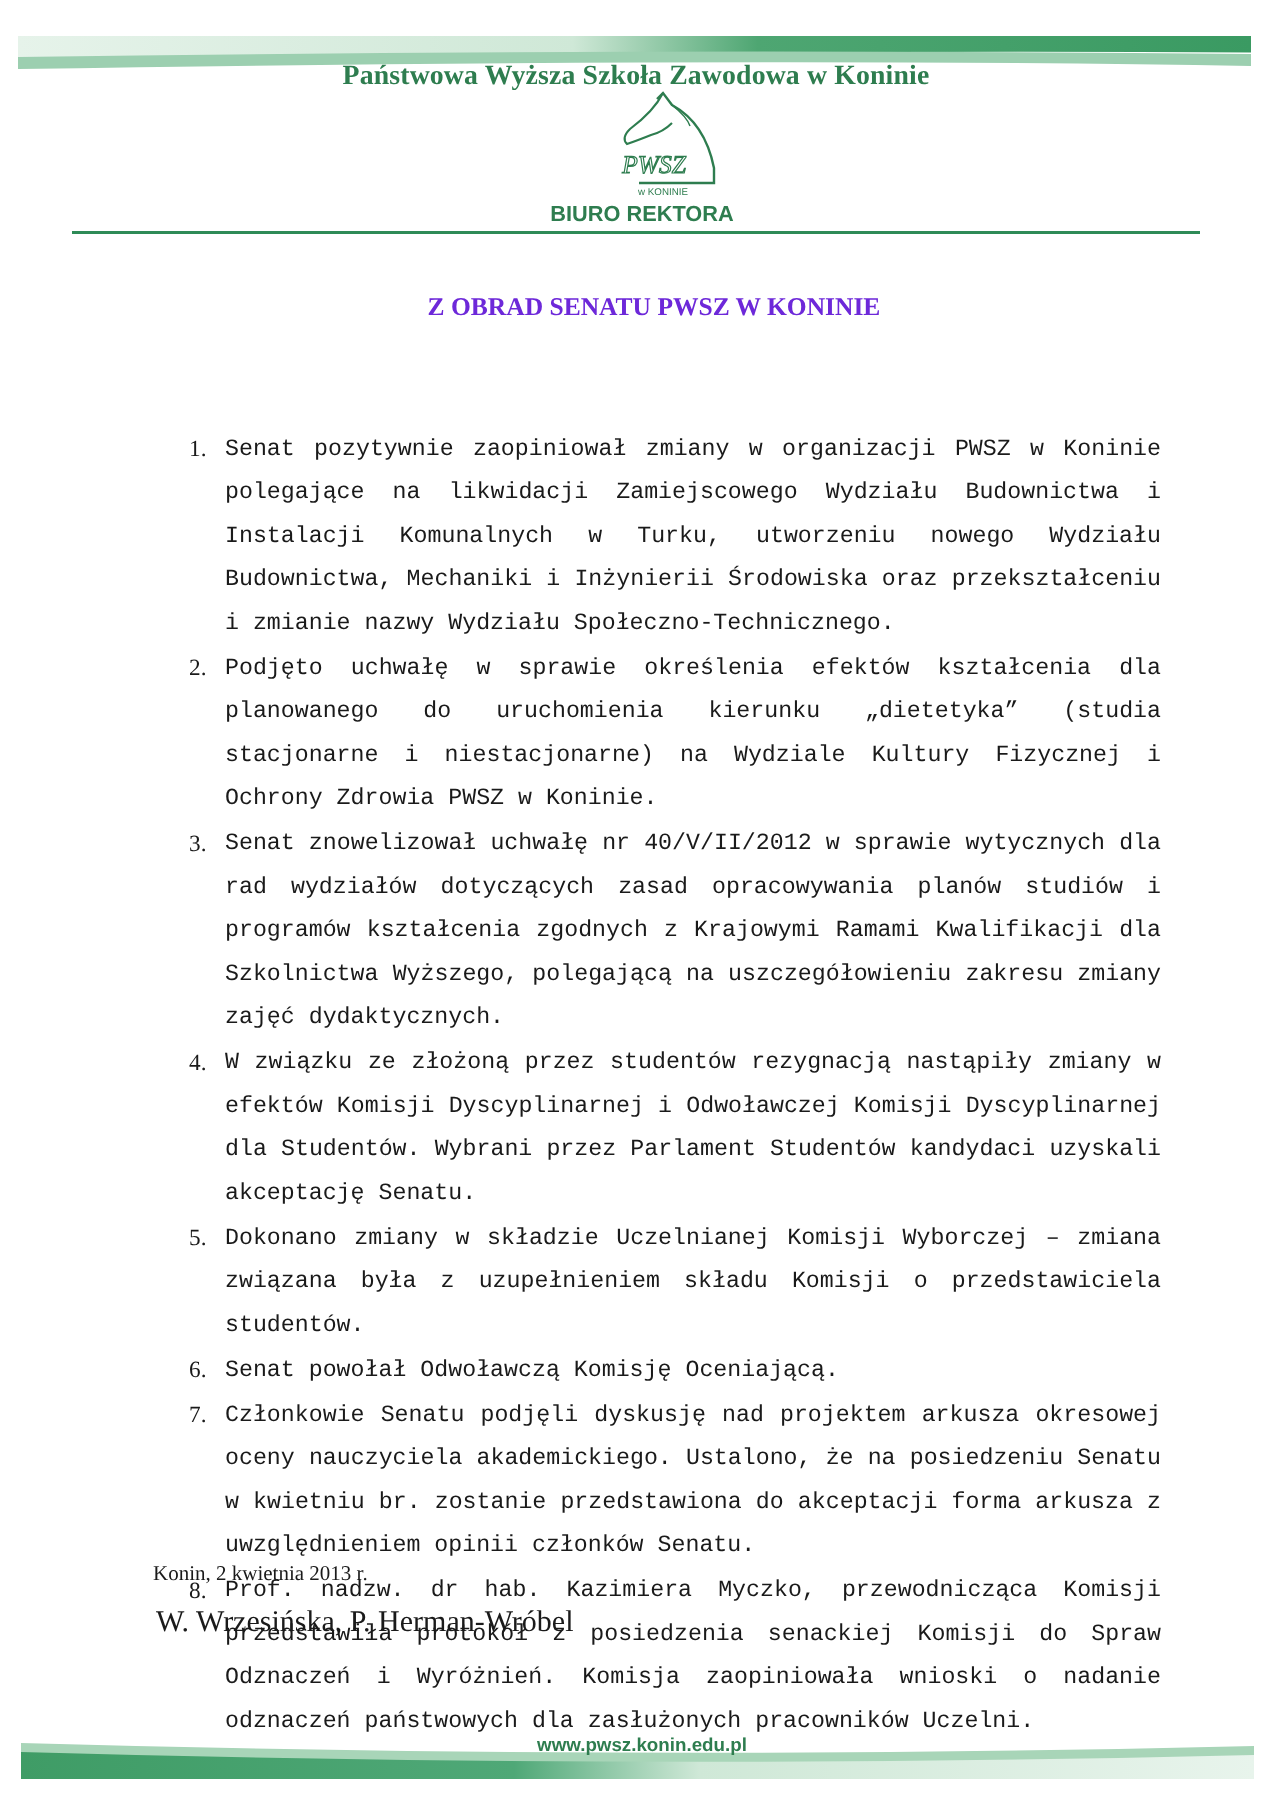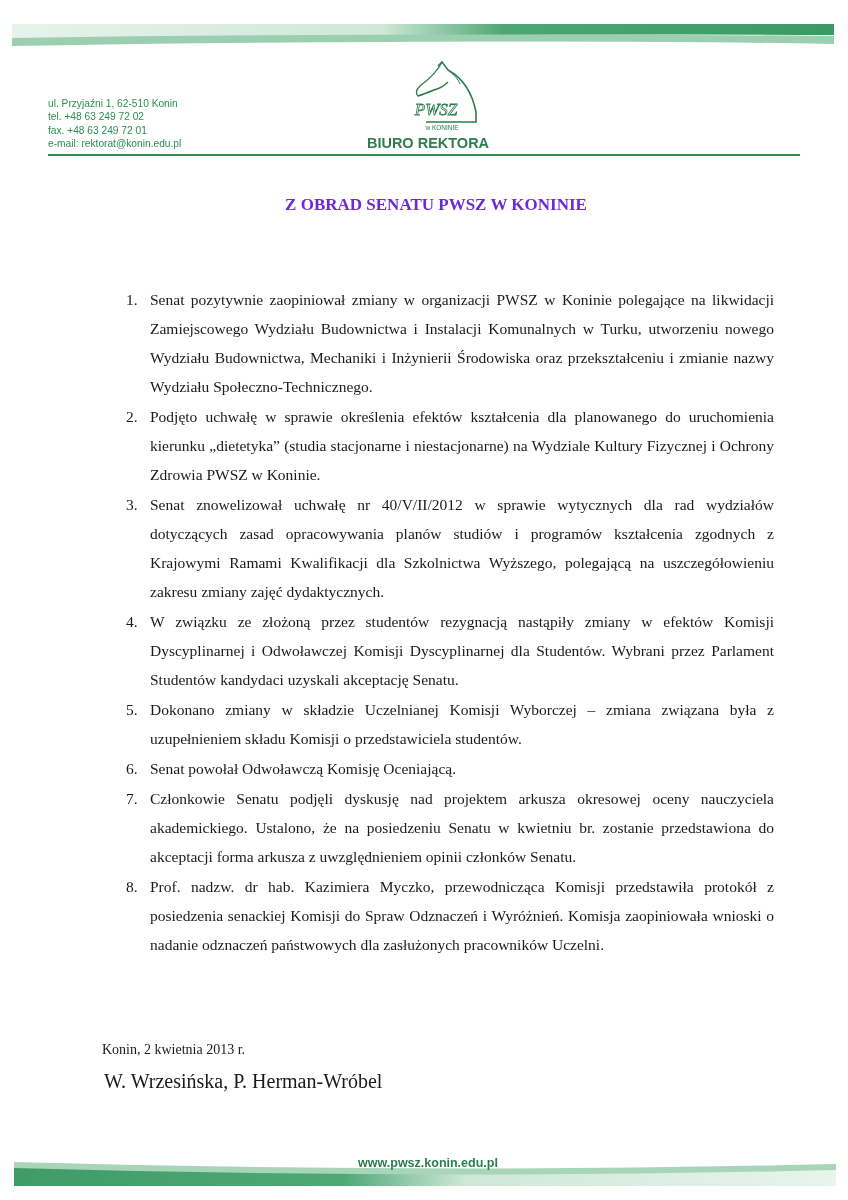--- a/index.html
+++ b/index.html
@@ -35,21 +35,21 @@
       position: absolute; left: 102px; top: 256px;
       font-family: "Liberation Serif", serif; font-size: 15.5px; color: #1a1a1a; white-space: nowrap;
     }
     .items {
       position: absolute; left: 102px; top: 285px; width: 672px;
       font-family: "Liberation Serif", serif; font-size: 15.5px; color: #1a1a1a;
       margin: 0; padding: 0; list-style: none;
     }
     .item { position: relative; padding-left: 48px; line-height: 29px; margin-bottom: 1px; text-align: justify; }
     .item .num { position: absolute; left: 24px; top: 0; }
-    .item .txt { display: block; }
+    .item .txt { display: block; font-family: Liberation Mono, monospace; }
 
     .place-date {
       position: absolute; left: 102px; top: 1042px;
       font-family: "Liberation Serif", serif; font-size: 14px; color: #1a1a1a;
     }
     .authors {
       position: absolute; left: 104px; top: 1070px;
       font-family: "Liberation Serif", serif; font-size: 20px; color: #1a1a1a;
     }
 
@@ -72,27 +72,22 @@
         <stop offset="0" stop-color="#e6f3ea"></stop>
         <stop offset="0.45" stop-color="#cfe8d7"></stop>
         <stop offset="0.6" stop-color="#4ea672"></stop>
         <stop offset="1" stop-color="#3a9a62"></stop>
       </linearGradient>
     </defs>
     <path d="M0,2 L822,2 L822,13 Q500,11 0,18 Z" fill="url(#tg1)"></path>
     <path d="M0,16 Q420,10 822,14 L822,22 Q500,16 0,24 Z" fill="#9ccfb0"></path>
   </svg>
 
+  <div class="inst-name">Państwowa Wyższa Szkoła Zawodowa w Koninie</div>
 
-  <div class="contact">
-    <div>ul. Przyjaźni 1, 62-510 Konin</div>
-    <div>tel. +48 63 249 72 02</div>
-    <div>fax. +48 63 249 72 01</div>
-    <div>e-mail: rektorat@konin.edu.pl</div>
-  </div>
 
   <svg class="logo" viewBox="0 0 100 72">
     <path d="M48,6 L52,2 L58,10 Q80,22 86,52 L86,62 L36,62" fill="none" stroke="#2e7d4f" stroke-width="1.6"></path>
     <path d="M52,2 Q46,14 30,26 Q24,32 28,36 Q34,34 44,30 Q52,28 58,22" fill="none" stroke="#2e7d4f" stroke-width="1.4"></path>
     <path d="M58,10 Q68,18 70,24" fill="none" stroke="#2e7d4f" stroke-width="1"></path>
     <text x="46" y="55" text-anchor="middle" font-family="Liberation Serif, serif" font-style="italic" font-size="17" fill="none" stroke="#2e7d4f" stroke-width="0.8">PWSZ</text>
     <text x="52" y="70" text-anchor="middle" font-family="Liberation Sans, sans-serif" font-size="6.5" fill="#2e7d4f">w KONINIE</text>
   </svg>
 
   <div class="biuro">BIURO REKTORA</div>

